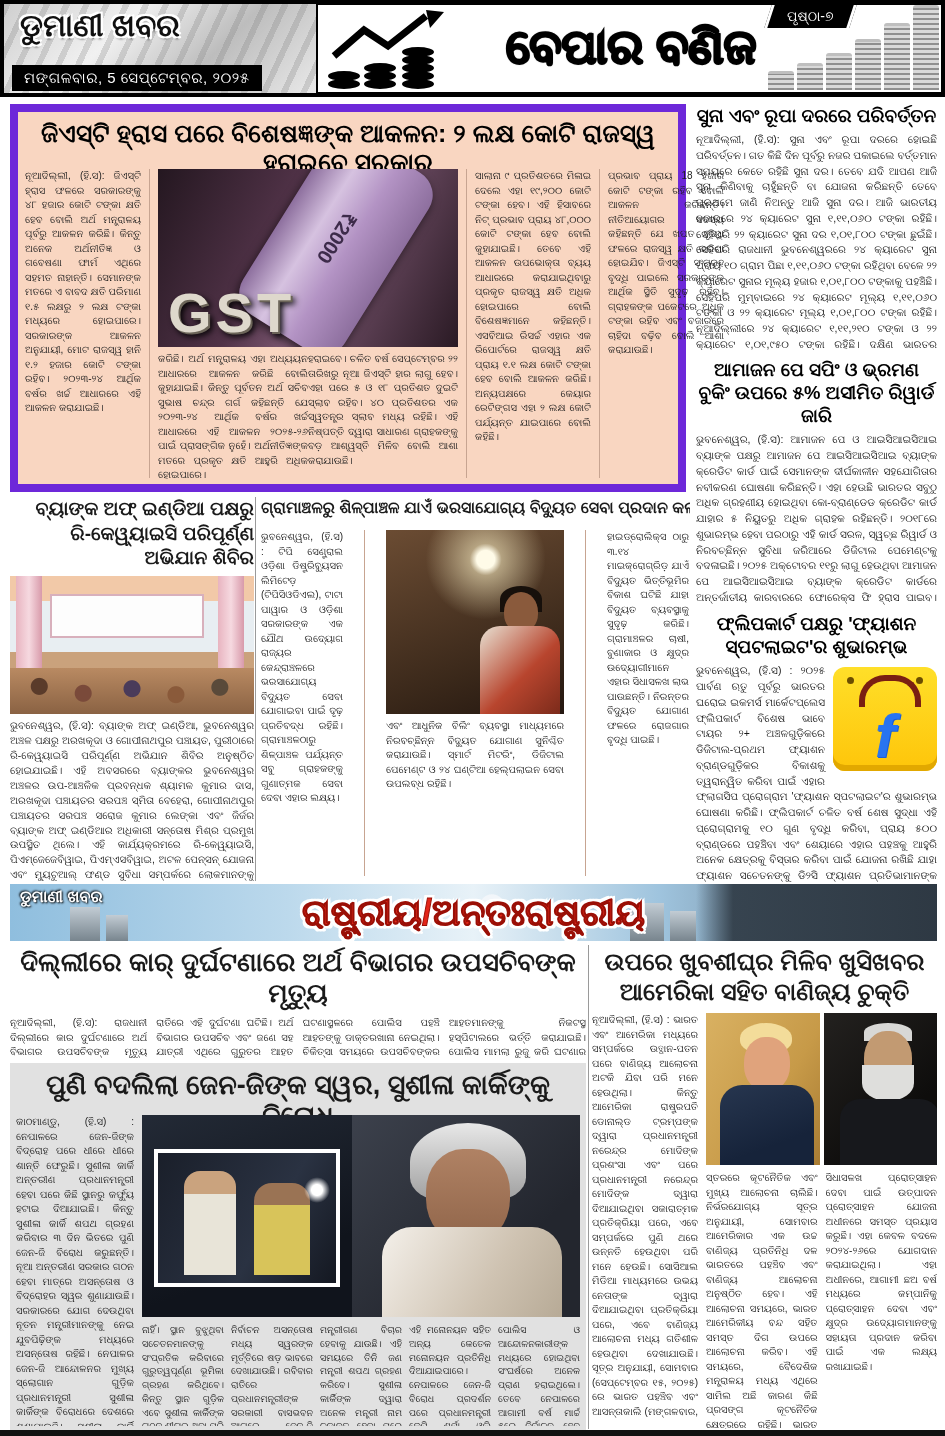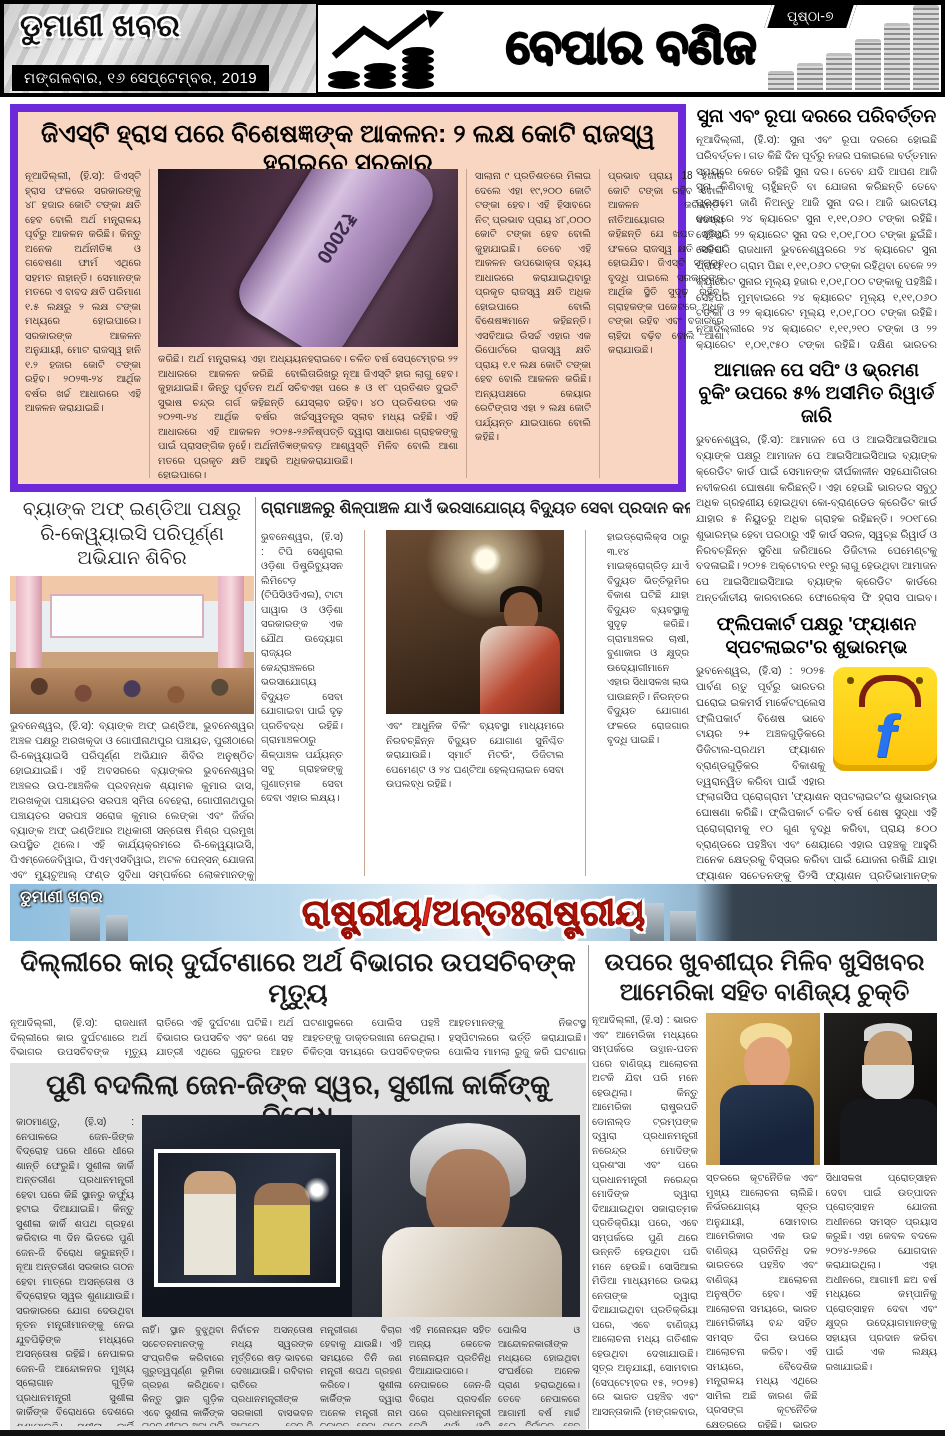--- a/index.html
+++ b/index.html
@@ -56,21 +56,21 @@
   .flip-logo{float:right;width:104px;height:104px;margin:4px 0 4px 8px;border-radius:12px;position:relative;
      background:linear-gradient(180deg,#ffdf29,#fec50a);box-shadow:inset 0 -6px 0 #e2a800;}
   .flip-handle{position:absolute;left:26px;top:8px;width:50px;height:26px;border:6px solid #7a1f12;
      border-bottom:none;border-radius:26px 26px 0 0;}
   .flip-f{position:absolute;left:0;right:0;top:22px;text-align:center;font-size:62px;font-weight:bold;
      font-style:italic;color:#2874f0;text-shadow:1px 1px 0 #1b5ed6;}
   .flip-dot{position:absolute;width:7px;height:7px;border-radius:50%;background:#6b4d00;top:10px;}
 
   
   #boi{left:10px;top:497px;width:244px;height:384px;overflow:hidden;}
-  .boi-headline{font-size:19px;font-weight:normal;text-align:center;line-height:1.3;margin-bottom:5px;}
+  .boi-headline{font-size:19px;font-weight:bold;text-align:right;line-height:1.3;margin-bottom:5px;}
   .boi-photo{position:relative;width:244px;height:138px;overflow:hidden;margin-bottom:5px;
      background:
        linear-gradient(180deg,#f2c9a8 0 18%, #e8eef2 18% 55%, #caa27c 55% 100%);}
   .boi-pillar{position:absolute;top:0;width:26px;height:100%;background:linear-gradient(90deg,#e8b4c0,#f6d9e0 50%,#d89aaa);}
   .boi-banner{position:absolute;left:40px;top:18px;width:150px;height:40px;background:#fdfdfd;
      border:2px solid #d8b0bc;}
   .boi-crowd{position:absolute;left:0;bottom:0;width:100%;height:46px;
      background:
        radial-gradient(circle at 12% 40%, #5a3b2a 8px, transparent 9px),
        radial-gradient(circle at 30% 55%, #7a4a3a 8px, transparent 9px),
@@ -162,21 +162,21 @@
   #bottom-rule{left:0;top:1430px;width:945px;height:6px;background:#111;}
 </style>
 </head>
 <body>
 
 <div class="page">
 
   <div class="abs" id="header">
     <div class="collage">
       <div class="masthead-title">ଡୁମାଣୀ ଖବର</div>
-      <div class="date-strip">ମଙ୍ଗଳବାର, ୧୬ ସେପ୍ଟେମ୍ବର, 2019</div>
+      <div class="date-strip">ମଙ୍ଗଳବାର, 5 ସେପ୍ଟେମ୍ବର, ୨୦୨୫</div>
     </div>
     <div class="header-white">
 
       <svg width="160" height="80" viewBox="0 0 160 80" style="position:absolute;left:8px;top:5px;">
         <polyline points="8,46 38,20 62,36 100,6" fill="none" stroke="#000" stroke-width="7"></polyline>
         <polygon points="100,0 118,2 104,18" fill="#000"></polygon>
         <g fill="#000">
           <ellipse cx="18" cy="74" rx="16" ry="5"></ellipse>
             <ellipse cx="18" cy="66" rx="16" ry="5"></ellipse>
           <ellipse cx="54" cy="74" rx="16" ry="5"></ellipse>
@@ -207,20 +207,21 @@
   <div class="abs" id="gst">
     <div class="gst-headline">ଜିଏସ୍‌ଟି ହ୍ରାସ ପରେ ବିଶେଷଜ୍ଞଙ୍କ ଆକଳନ: ୨ ଲକ୍ଷ କୋଟି ରାଜସ୍ୱ ହରାଇବେ ସରକାର</div>
     <div class="gst-content">
       <div class="gst-col bt">ନୂଆଦିଲ୍ଲୀ, (ହି.ସ): ଜିଏସ୍‌ଟି ହ୍ରାସ ଫଳରେ ସରକାରଙ୍କୁ ୪୮ ହଜାର କୋଟି ଟଙ୍କା କ୍ଷତି ହେବ ବୋଲି ଅର୍ଥ ମନ୍ତ୍ରାଳୟ ପୂର୍ବରୁ ଆକଳନ କରିଛି। କିନ୍ତୁ ଅନେକ ଅର୍ଥନୀତିଜ୍ଞ ଓ ଗବେଷଣା ଫାର୍ମ ଏଥିରେ ସହମତ ନାହାନ୍ତି। ସେମାନଙ୍କ ମତରେ ଏ ବାବଦ କ୍ଷତି ପରିମାଣ ୧.୫ ଲକ୍ଷରୁ ୨ ଲକ୍ଷ ଟଙ୍କା ମଧ୍ୟରେ ହୋଇପାରେ। ସରକାରଙ୍କ ଆକଳନ ଅନୁଯାୟୀ, ମୋଟ ରାଜସ୍ୱ ହାନି ୧.୨ ହଜାର କୋଟି ଟଙ୍କା ରହିବ। ୨୦୨୩-୨୪ ଆର୍ଥିକ ବର୍ଷର ଖର୍ଚ୍ଚ ଆଧାରରେ ଏହି ଆକଳନ କରାଯାଇଛି।</div>
       <div class="vr"></div>
       <div class="gst-mid">
         <div class="gst-photo">
           <div class="gst-note">
             <div class="gst-note-label">₹2000</div>
           </div>
+          <div class="gst-word">GST</div>
         </div>
         <div class="gst-midcols">
           <div class="bt">କରିଛି। ଅର୍ଥ ମନ୍ତ୍ରାଳୟ ଏହା ଅଧ୍ୟୟନ ଆଧାରରେ ଆକଳନ କରିଛି ବୋଲି କୁହାଯାଇଛି। କିନ୍ତୁ ପୂର୍ବତନ ଅର୍ଥ ସଚିବ ସୁଭାଷ ଚନ୍ଦ୍ର ଗର୍ଗ କହିଛନ୍ତି ଯେ ୨୦୨୩-୨୪ ଆର୍ଥିକ ବର୍ଷର ଖର୍ଚ୍ଚ ଆଧାରରେ ଏହି ଆକଳନ ୨୦୨୫-୨୬ ପାଇଁ ପ୍ରାସଙ୍ଗିକ ନୁହେଁ। ଅର୍ଥନୀତିଜ୍ଞଙ୍କ ମତରେ ପ୍ରକୃତ କ୍ଷତି ଆହୁରି ଅଧିକ ହୋଇପାରେ।</div>
           <div class="bt">ହରାଇବେ। ଚଳିତ ବର୍ଷ ସେପ୍ଟେମ୍ବର ୨୨ ତାରିଖରୁ ନୂଆ ଜିଏସ୍‌ଟି ହାର ଲାଗୁ ହେବ। ଏହା ପରେ ୫ ଓ ୧୮ ପ୍ରତିଶତ ଦୁଇଟି ସ୍ଲାବ ରହିବ। ୪୦ ପ୍ରତିଶତର ଏକ ସ୍ୱତନ୍ତ୍ର ସ୍ଲାବ ମଧ୍ୟ ରହିଛି। ଏହି ନିଷ୍ପତ୍ତି ଦ୍ୱାରା ସାଧାରଣ ଗ୍ରାହକଙ୍କୁ ବଡ଼ ଆଶ୍ୱସ୍ତି ମିଳିବ ବୋଲି ଆଶା କରାଯାଉଛି।</div>
         </div>
       </div>
       <div class="vr"></div>
       <div class="gst-col bt">ସାଲାନା ୯ ପ୍ରତିଶତରେ ମିଳାଇ ଦେଲେ ଏହା ୧୯,୨୦୦ କୋଟି ଟଙ୍କା ହେବ। ଏହି ହିସାବରେ ନିଟ୍ ପ୍ରଭାବ ପ୍ରାୟ ୪୮,୦୦୦ କୋଟି ଟଙ୍କା ହେବ ବୋଲି କୁହାଯାଇଛି। ତେବେ ଏହି ଆକଳନ ଉପଭୋକ୍ତା ବ୍ୟୟ ଆଧାରରେ କରାଯାଇଥିବାରୁ ପ୍ରକୃତ ରାଜସ୍ୱ କ୍ଷତି ଅଧିକ ହୋଇପାରେ ବୋଲି ବିଶେଷଜ୍ଞମାନେ କହିଛନ୍ତି। ଏସବିଆଇ ରିସର୍ଚ୍ଚ ଏହାର ଏକ ରିପୋର୍ଟରେ ରାଜସ୍ୱ କ୍ଷତି ପ୍ରାୟ ୧.୧ ଲକ୍ଷ କୋଟି ଟଙ୍କା ହେବ ବୋଲି ଆକଳନ କରିଛି। ଅନ୍ୟପକ୍ଷରେ କେୟାର ରେଟିଙ୍ଗସ ଏହା ୨ ଲକ୍ଷ କୋଟି ପର୍ଯ୍ୟନ୍ତ ଯାଇପାରେ ବୋଲି କହିଛି।</div>
       <div class="vr"></div>
       <div class="gst-col bt">ପ୍ରଭାବ ପ୍ରାୟ 18 ହଜାର କୋଟି ଟଙ୍କା ରହିବ ବୋଲି ଆକଳନ କରିଛନ୍ତି। ନୀତିଆୟୋଗର ସଦସ୍ୟ କହିଛନ୍ତି ଯେ ଖପତ ବୃଦ୍ଧି ଫଳରେ ରାଜସ୍ୱ କ୍ଷତି ଭରଣା ହୋଇଯିବ। ଜିଏସ୍‌ଟି ସଂଗ୍ରହ ବୃଦ୍ଧି ପାଇଲେ ସରକାରଙ୍କ ଆର୍ଥିକ ସ୍ଥିତି ସୁଦୃଢ଼ ରହିବ। ଗ୍ରାହକଙ୍କ ପକେଟରେ ଅଧିକ ଟଙ୍କା ରହିବ ଏବଂ ବଜାରରେ ଚାହିଦା ବଢ଼ିବ ବୋଲି ଆଶା କରାଯାଉଛି।</div>

